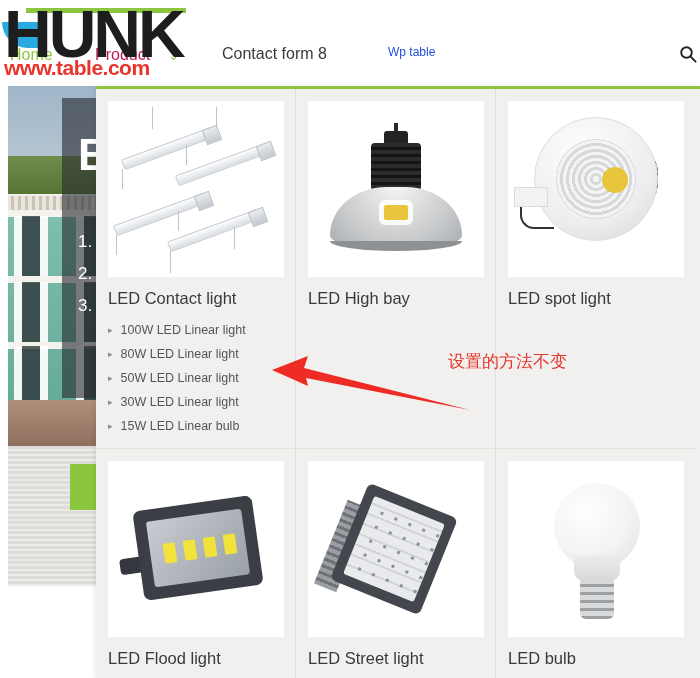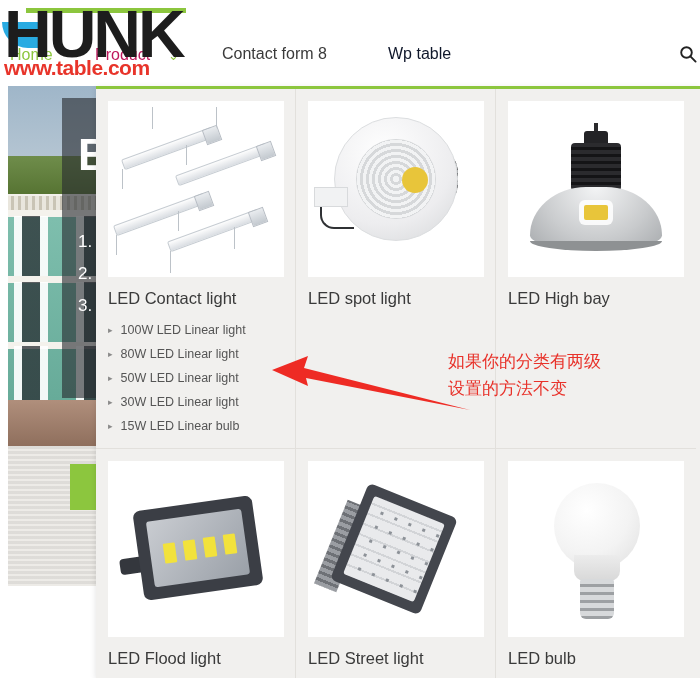--- a/index.html
+++ b/index.html
@@ -49,21 +49,21 @@
   .page-gutter-r { position:absolute; left:692px; top:86px; width:8px; height:500px; background:#fff; }
   .below-hero { position:absolute; left:0; top:586px; width:700px; height:92px; background:#fff; }
 
   
   .header { position:absolute; left:0; top:0; width:700px; height:86px; background:#ffffff; z-index:20; }
   .nav-item { font-size:16px; color:#3a3a3a; white-space:nowrap; }
   .nav-home { position:absolute; left:10px; top:46px; color:#8CC63E; font-size:16px; }
   .nav-product { position:absolute; left:95px; top:46px; color:#be185d; font-size:16px; }
   .nav-caret { position:absolute; left:168px; top:48px; color:#8CC63E; font-size:13px; }
   .nav-cf7 { position:absolute; left:222px; top:45px; font-size:16px; color:#3a3a3a; }
-  .nav-wpt { position:absolute; left:388px; top:45px; font-size:16px; color:#0f172a; }
+  .nav-wpt { position:absolute; left:388px; top:45px; font-size:12px; color:#1d4ed8; }
   .quote-btn { position:absolute; left:503px; top:36px; width:136px; height:37px; background:#8CC63E;
       color:#fff; font-size:11.5px; letter-spacing:.6px; display:flex; align-items:center; justify-content:center; }
   .search-ic { position:absolute; left:679px; top:45px; width:18px; height:18px; }
 
   
   .wm { position:absolute; left:0; top:0; width:260px; height:86px; z-index:30; pointer-events:none;text-align:center; }
   .wm-hunk { position:absolute; left:4px; top:-4px; font-size:66px; font-weight:800; color:#1d1d1d;
       letter-spacing:-3px; font-family:"Liberation Sans", sans-serif; }
   .wm-bar { position:absolute; left:26px; top:8px; width:160px; height:5px; background:#8CC63E; }
   .wm-swoosh { position:absolute; left:2px; top:22px; width:40px; height:26px;
@@ -244,41 +244,41 @@
           </div>
           <div class="subitem">
             <span class="subarrow">▸</span>
             <span>15W LED Linear bulb</span>
           </div>
         </div>
       </div>
 
       <div class="cat">
         <div class="cat-thumb">
+          <div class="hb-hook"></div>
+          <div class="hb-top"></div>
+          <div class="hb-body"></div>
+          <div class="hb-dome"></div>
+          <div class="hb-dome-lip"></div>
+          <div class="hb-cob"></div>
+        </div>
+        <div class="cat-title">LED High bay</div>
+        <div class="sublist"></div>
+      </div>
+
+      <div class="cat">
+        <div class="cat-thumb">
           <div class="sp-fins"></div>
           <div class="sp-ring"></div>
           <div class="sp-inner"></div>
           <div class="sp-cob"></div>
           <div class="sp-box"></div>
           <div class="sp-wire"></div>
         </div>
         <div class="cat-title">LED spot light</div>
-        <div class="sublist"></div>
-      </div>
-
-      <div class="cat">
-        <div class="cat-thumb">
-          <div class="hb-hook"></div>
-          <div class="hb-top"></div>
-          <div class="hb-body"></div>
-          <div class="hb-dome"></div>
-          <div class="hb-dome-lip"></div>
-          <div class="hb-cob"></div>
-        </div>
-        <div class="cat-title">LED High bay</div>
         <div class="sublist"></div>
       </div>
 
       <div class="cat">
         <div class="cat-thumb">
           <div class="fl-bracket"></div>
           <div class="fl-body"></div>
           <div class="fl-glass"></div>
           <div class="fl-led" style="left:56px; top:82px;"></div>
           <div class="fl-led" style="left:76px; top:79px;"></div>
@@ -311,17 +311,16 @@
       </div>
 
     </div>
   </div>
 
   <svg class="anno-arrow" viewBox="0 0 200 62">
     <polygon points="0,18 36,4 32,16 198,58 34,26 36,34" fill="#EE2B24"></polygon>
   </svg>
 
   <div class="anno-text">
-    <div>如果你的分类有两级</div>
     <div>设置的方法不变</div>
   </div>
 
 </div>
 
 </body></html>

